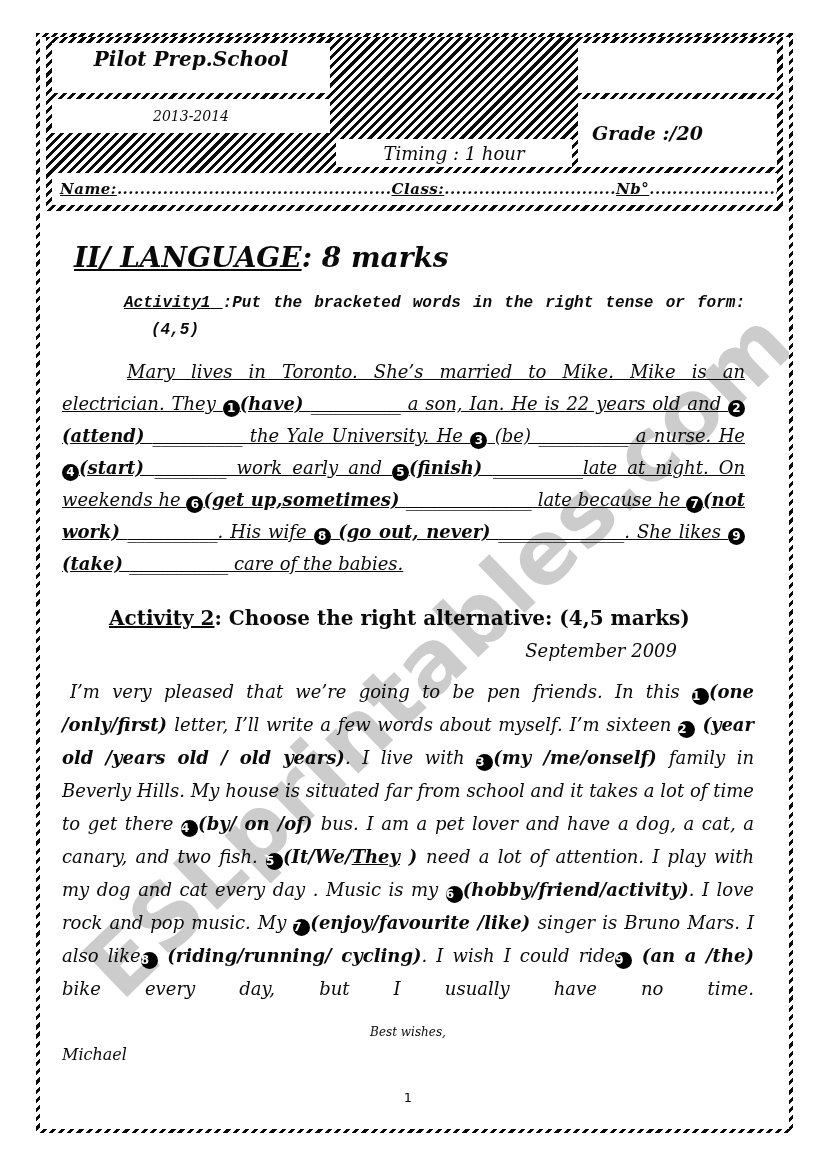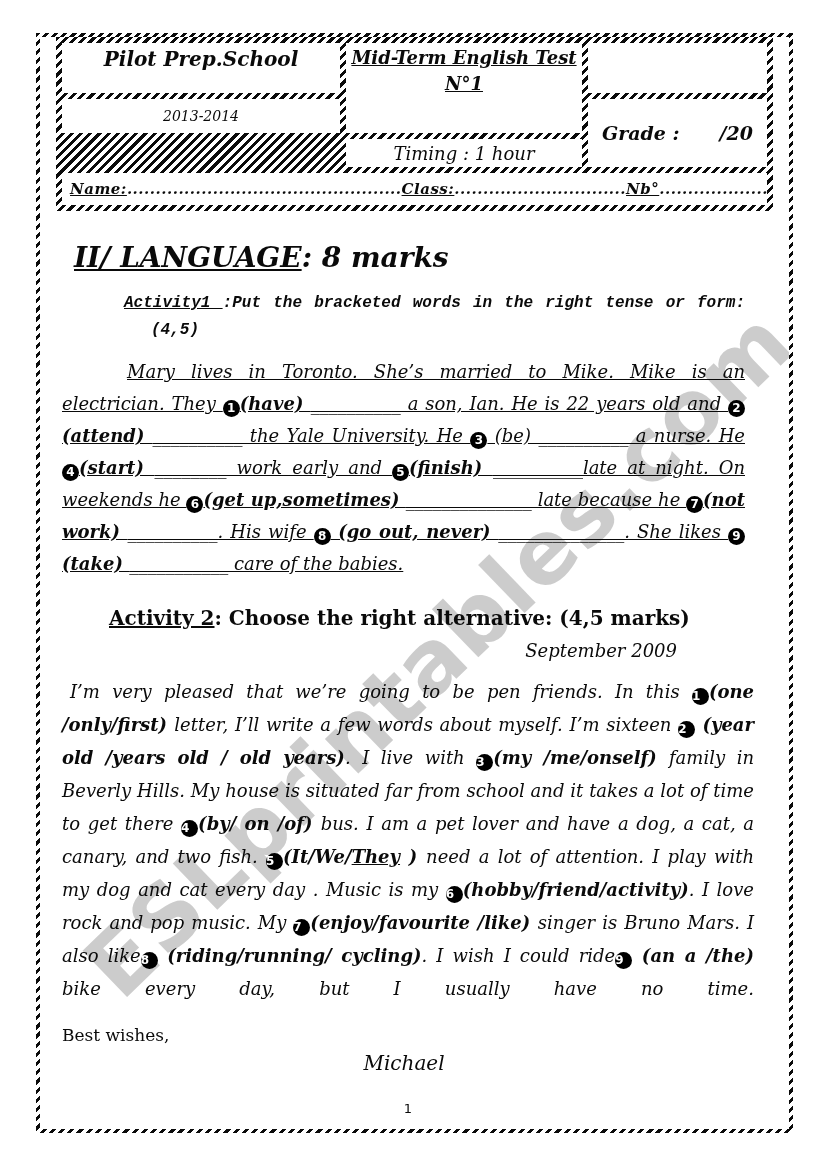--- a/index.html
+++ b/index.html
@@ -5,70 +5,66 @@
   html,body{margin:0;padding:0;background:#fff;}
   body{width:826px;height:1169px;position:relative;font-family:"DejaVu Serif",serif;color:#0a0a0a;}
   .hatch{background:repeating-linear-gradient(135deg,#0b0b0b 0 3px,#ffffff 3px 6.5px);}
   .page-frame{position:absolute;left:36px;top:33px;width:757px;height:1100px;box-sizing:border-box;padding:4px;}
   .frame-inner{background:#fff;width:100%;height:100%;position:relative;overflow:hidden;}
   .watermark{position:absolute;left:60px;top:892px;transform:rotate(-44deg);transform-origin:0 50%;
     font-family:"DejaVu Sans",sans-serif;font-weight:700;font-size:88px;letter-spacing:1px;
     color:#b2b2b2;opacity:.65;white-space:nowrap;z-index:0;}
   .zcontent{position:relative;z-index:1;}
   
-  .header-grid{margin:0 16px;padding:6px;display:grid;box-sizing:border-box;
+  .header-grid{margin:0 6px;padding:6px;display:grid;box-sizing:border-box;
     grid-template-columns:278px 236px 1fr;grid-template-rows:50px 34px 28px 32px;gap:6px;
     grid-template-areas:"a b c" "d b e" "f g e" "h h h";}
   .cell{background:#fff;display:flex;align-items:center;font-style:italic;overflow:hidden;}
   .c-school{grid-area:a;justify-content:center;font-weight:700;font-size:20px;align-items:flex-start;padding-top:4px;}
   .c-title{grid-area:b;flex-direction:column;justify-content:flex-start;font-weight:700;font-size:18px;text-align:center;padding-top:2px;line-height:26px;}
   .c-title .tline{text-decoration:underline;}
   .c-empty{grid-area:c;}
   .c-year{grid-area:d;justify-content:center;font-size:14px;}
-  .c-grade{grid-area:e;justify-content:space-between;font-weight:700;font-size:19px;padding:0 14px;}
+  .c-grade{grid-area:e;justify-content:flex-start;font-weight:700;font-size:19px;padding:0 14px;}
   .c-classes{grid-area:f;font-size:20px;padding-left:8px;}
   .c-timing{grid-area:g;justify-content:center;font-size:18px;}
   .c-name{grid-area:h;font-size:15px;font-weight:700;white-space:nowrap;padding-left:8px;letter-spacing:.5px;}
   .c-name .lbl{text-decoration:underline;}
   
   .content{padding:0 35px 0 22px;}
   .sec-title{margin:30px 0 0 12px;font-size:28px;font-weight:700;font-style:italic;}
   .sec-title .lead{text-decoration:underline;}
   .act1-head{margin:16px 9px 0 89px;text-indent:-27px;font-size:16px;font-weight:700;font-style:italic;text-align:justify;line-height:27px;font-family:Liberation Mono, monospace;}
   .act2-head{margin:26px 0 0 47px;font-size:20px;font-weight:700;}
   .act-lead{text-decoration:underline;}
   .para{font-size:18px;font-style:italic;text-align:justify;line-height:32px;}
   .act1-para{margin:12px 9px 0 0;text-indent:65px;text-decoration:underline;}
   .letter{margin:14px 0 0 0;text-indent:8px;line-height:33px;text-align-last:justify;}
   .date-line{margin:10px 77px 0 0;text-align:right;font-size:18px;font-style:italic;}
   .salutation{margin:2px 0 0 72px;font-size:19px;font-style:italic;}
-  .closing-line{margin:20px 0 0 0;text-align:left;font-size:17px;}
-  .signature{margin:6px 8px 0 0;text-align:center;font-size:20px;font-style:italic;}
+  .closing-line{margin:20px 0 0 0;text-align:center;font-size:12px;font-style:italic;}
+  .signature{margin:6px 8px 0 0;text-align:left;font-size:16px;font-style:italic;}
   .page-number{margin-top:26px;text-align:center;font-size:13px;font-style:normal;font-family:"DejaVu Sans",sans-serif;}
   .num{display:inline-block;width:17px;height:17px;border-radius:50%;background:#000;color:#fff;
     font:700 12px/17px "DejaVu Sans",sans-serif;font-style:normal;text-align:center;vertical-align:-2px;text-indent:0;}
   b{font-weight:700;}
   .u{text-decoration:underline;}
 </style>
 </head>
 <body>
 
 <div class="page-frame hatch">
   <div class="frame-inner">
 
     <div class="watermark">ESLprintables.com</div>
 
     <div class="zcontent">
       <div class="header-grid hatch">
         <div class="cell c-school">
           <span>Pilot Prep.School</span>
-        </div>
-        <div class="cell c-title">
-          <span class="tline">Mid-Term English Test</span>
-          <span class="tline">N°1</span>
         </div>
         <div class="cell c-empty"></div>
         <div class="cell c-year">
           <span>2013-2014</span>
         </div>
         <div class="cell c-grade">
           <span>Grade :</span>
           <span>/20</span>
         </div>
         <div class="cell c-timing">

